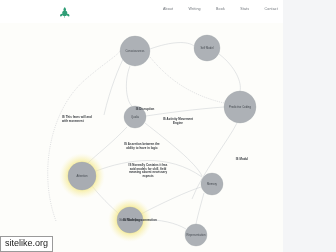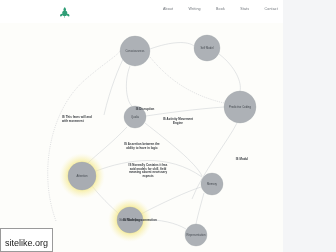--- a/index.html
+++ b/index.html
@@ -144,21 +144,21 @@
     white-space: pre-line;
   }
 
   
   #watermark {
     position: absolute;
     left: 0;
     bottom: 0;
     background: #ffffff;
     border: 1px solid #9a9a9a;
-    padding: 9px 4px 2px 4px;
+    padding: 1px 4px 2px 4px;
     font-size: 9px;
     line-height: 11px;
     color: #1a1a1a;
     font-family: "Liberation Sans", sans-serif;
     z-index: 20;
   }
 </style>
 </head>
 <body>
 

